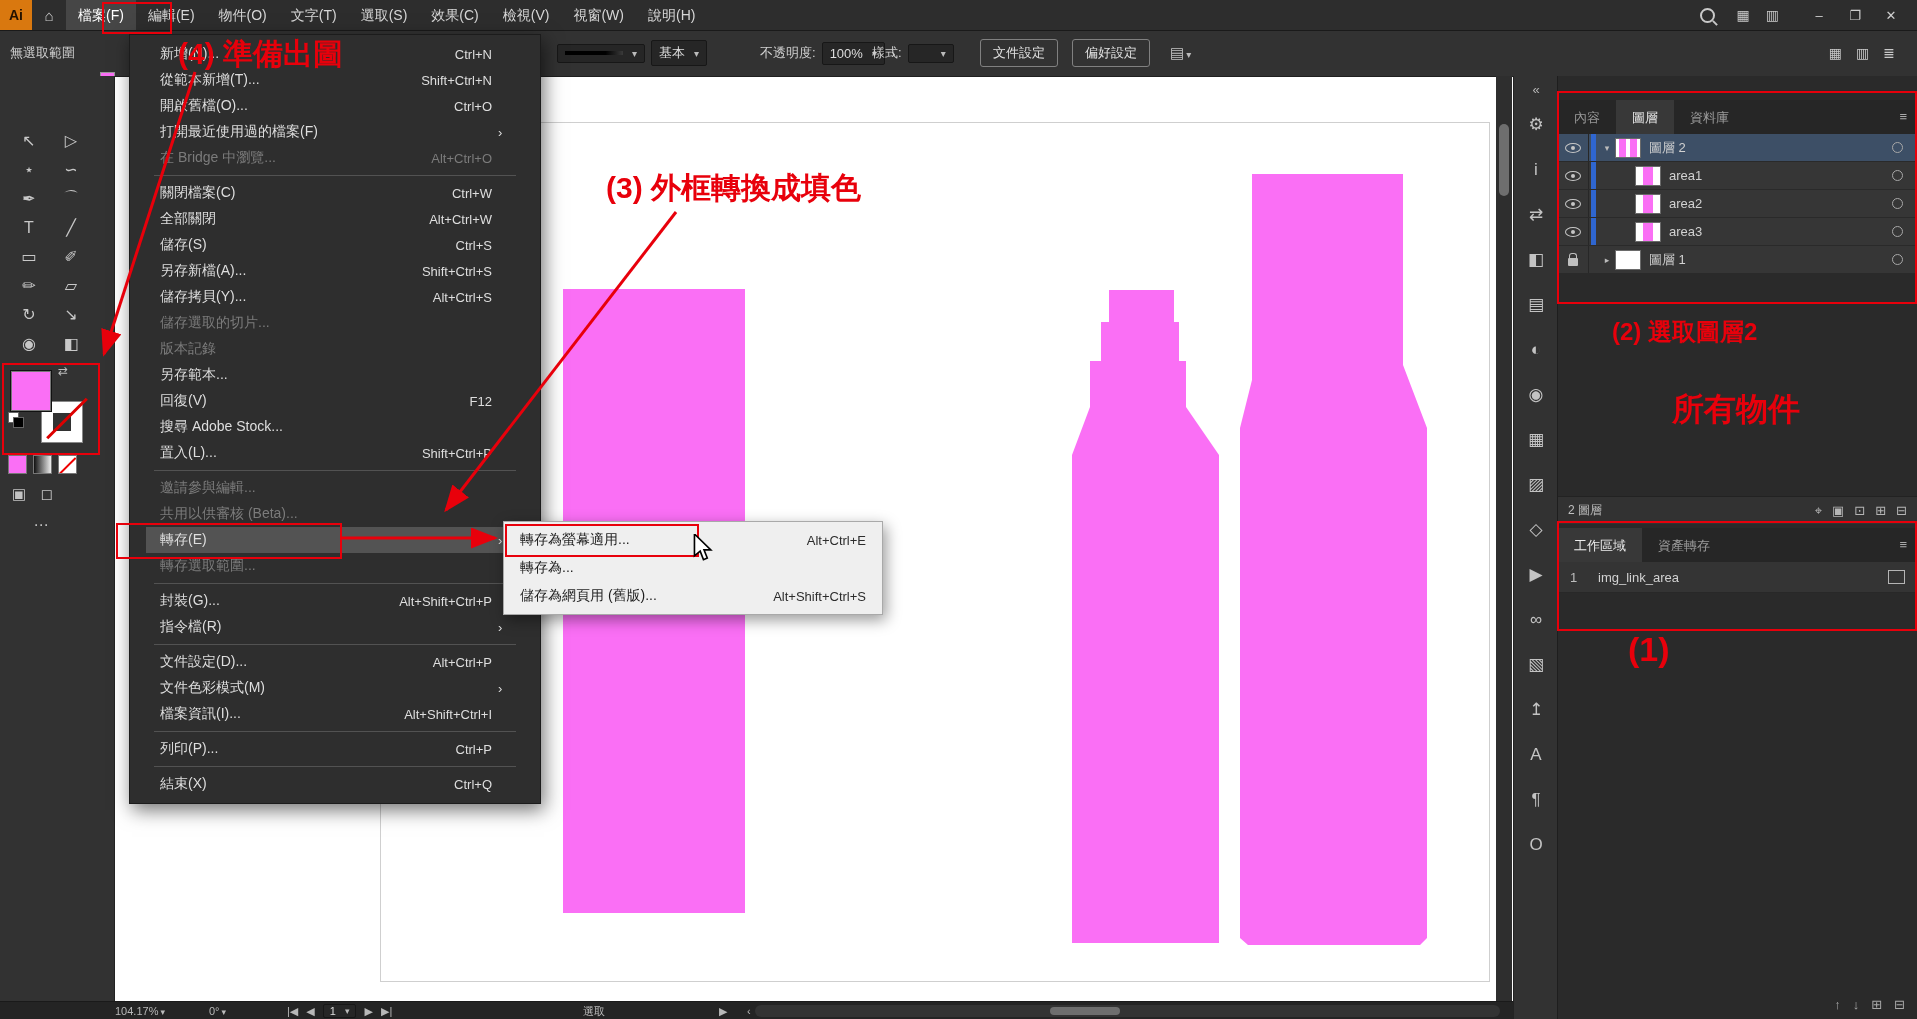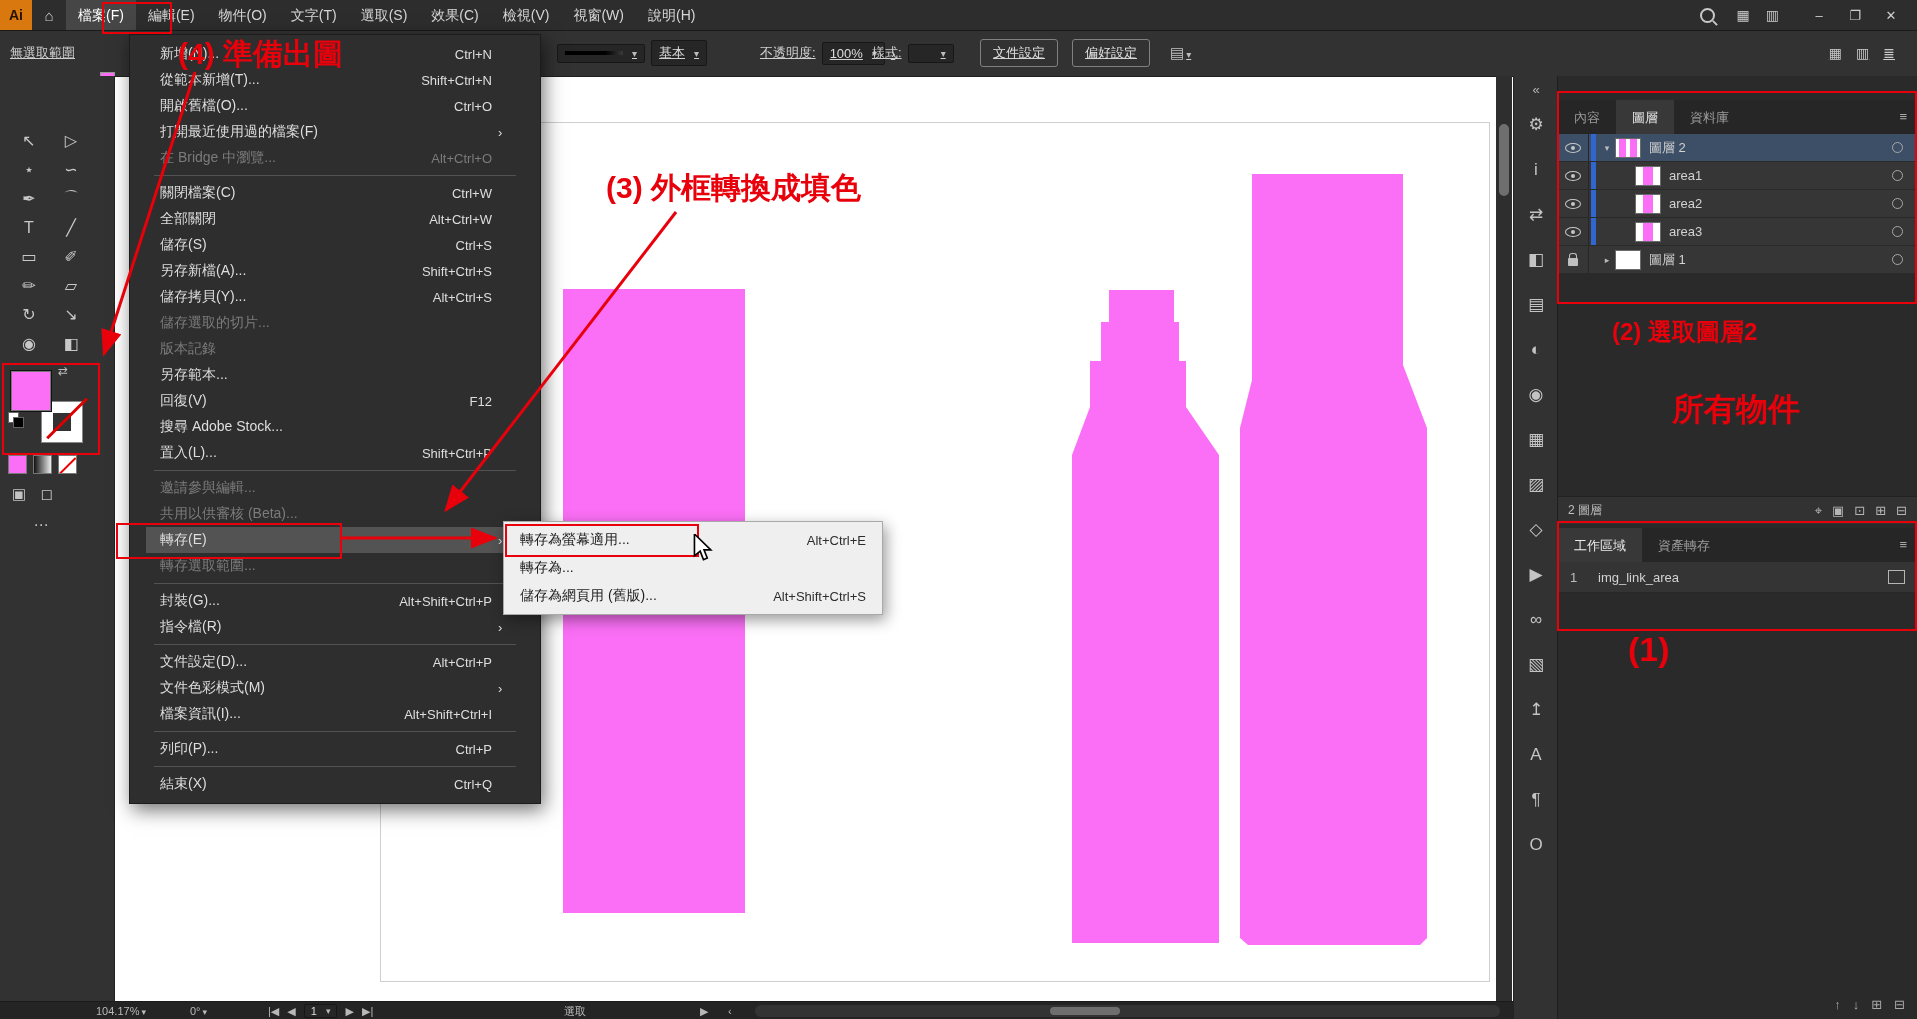--- a/index.html
+++ b/index.html
@@ -18,21 +18,21 @@
   .search-icon{width:11px;height:11px;border:2px solid #c9c9c9;border-radius:50%;position:relative;}
   .search-icon::after{content:'';position:absolute;width:2px;height:6px;background:#c9c9c9;
                       transform:rotate(-45deg);bottom:-5px;right:-3px;}
   .mb-glyph{color:#c9c9c9;font-size:14px;}
   .win-btns{display:flex;}
   .win-btn{width:36px;height:30px;display:flex;align-items:center;justify-content:center;color:#cfcfcf;font-size:13px;}
 
   
   .controlbar{position:absolute;left:0;top:30px;width:100%;height:46px;background:#323232;
               border-bottom:1px solid #1f1f1f;z-index:6;color:#cfcfcf;font-size:13px;}
-  .cb{position:absolute;top:0;height:46px;display:flex;align-items:center;gap:6px;text-decoration:underline;}
+  .cb{position:absolute;top:0;height:46px;display:flex;align-items:center;gap:6px;}
   .field{background:#262626;border:1px solid #171717;border-radius:2px;padding:3px 7px;color:#ddd;
          display:inline-flex;align-items:center;gap:7px;}
   .caret::after{content:"▾";font-size:10px;color:#bbb;margin-left:2px;}
   .cbtn{border:1px solid #808080;border-radius:3px;padding:4px 12px;color:#e0e0e0;}
   .stroke-line{display:inline-block;width:58px;height:4px;background:linear-gradient(90deg,#000 70%,#3a3a3a);}
   .mini-swatch{position:absolute;width:13px;height:13px;border:1px solid #999;}
   .none-slash{background:#fff;position:relative;overflow:hidden;}
   .none-slash::after{content:'';position:absolute;left:-3px;right:-3px;top:50%;height:2px;background:#e00;transform:rotate(-45deg);}
 
   
@@ -56,21 +56,21 @@
   
   #artboard{position:absolute;border:1px solid #cfcfcf;background:#fff;z-index:1;}
   #artwork{position:absolute;left:0;top:0;z-index:2;pointer-events:none;}
   .shape{fill:var(--magenta);}
   .vscroll{position:absolute;left:1496px;top:76px;bottom:18px;width:16px;background:#2e2e2e;z-index:6;}
   .vthumb{position:absolute;left:3px;top:48px;width:10px;height:72px;background:#6e6e6e;border-radius:5px;}
 
   
   .statusbar{position:absolute;left:0;top:1001px;width:1513px;height:18px;background:#242424;z-index:7;
              color:#b8b8b8;font-size:11px;border-top:1px solid #1a1a1a;}
-  .sb{position:absolute;top:0;height:18px;display:flex;align-items:center;gap:4px;}
+  .sb{position:absolute;top:0;height:18px;display:flex;align-items:center;gap:4px;margin-left:19px;}
   .sb .caret::after{font-size:9px;}
   .htrack{position:absolute;left:755px;top:3px;width:745px;height:12px;background:#333;border-radius:6px;}
   .hthumb{position:absolute;left:295px;top:2px;width:70px;height:8px;background:#6e6e6e;border-radius:4px;}
 
   
   .dock{position:absolute;left:1513px;top:76px;width:44px;bottom:0;background:#323232;border-left:1px solid #232323;
         z-index:6;display:flex;flex-direction:column;align-items:center;}
   .dock-expand{height:26px;color:#b5b5b5;font-size:13px;display:flex;align-items:center;}
   .dock-icon{height:45px;width:44px;display:flex;align-items:center;justify-content:center;color:#c3c3c3;font-size:17px;}
 

